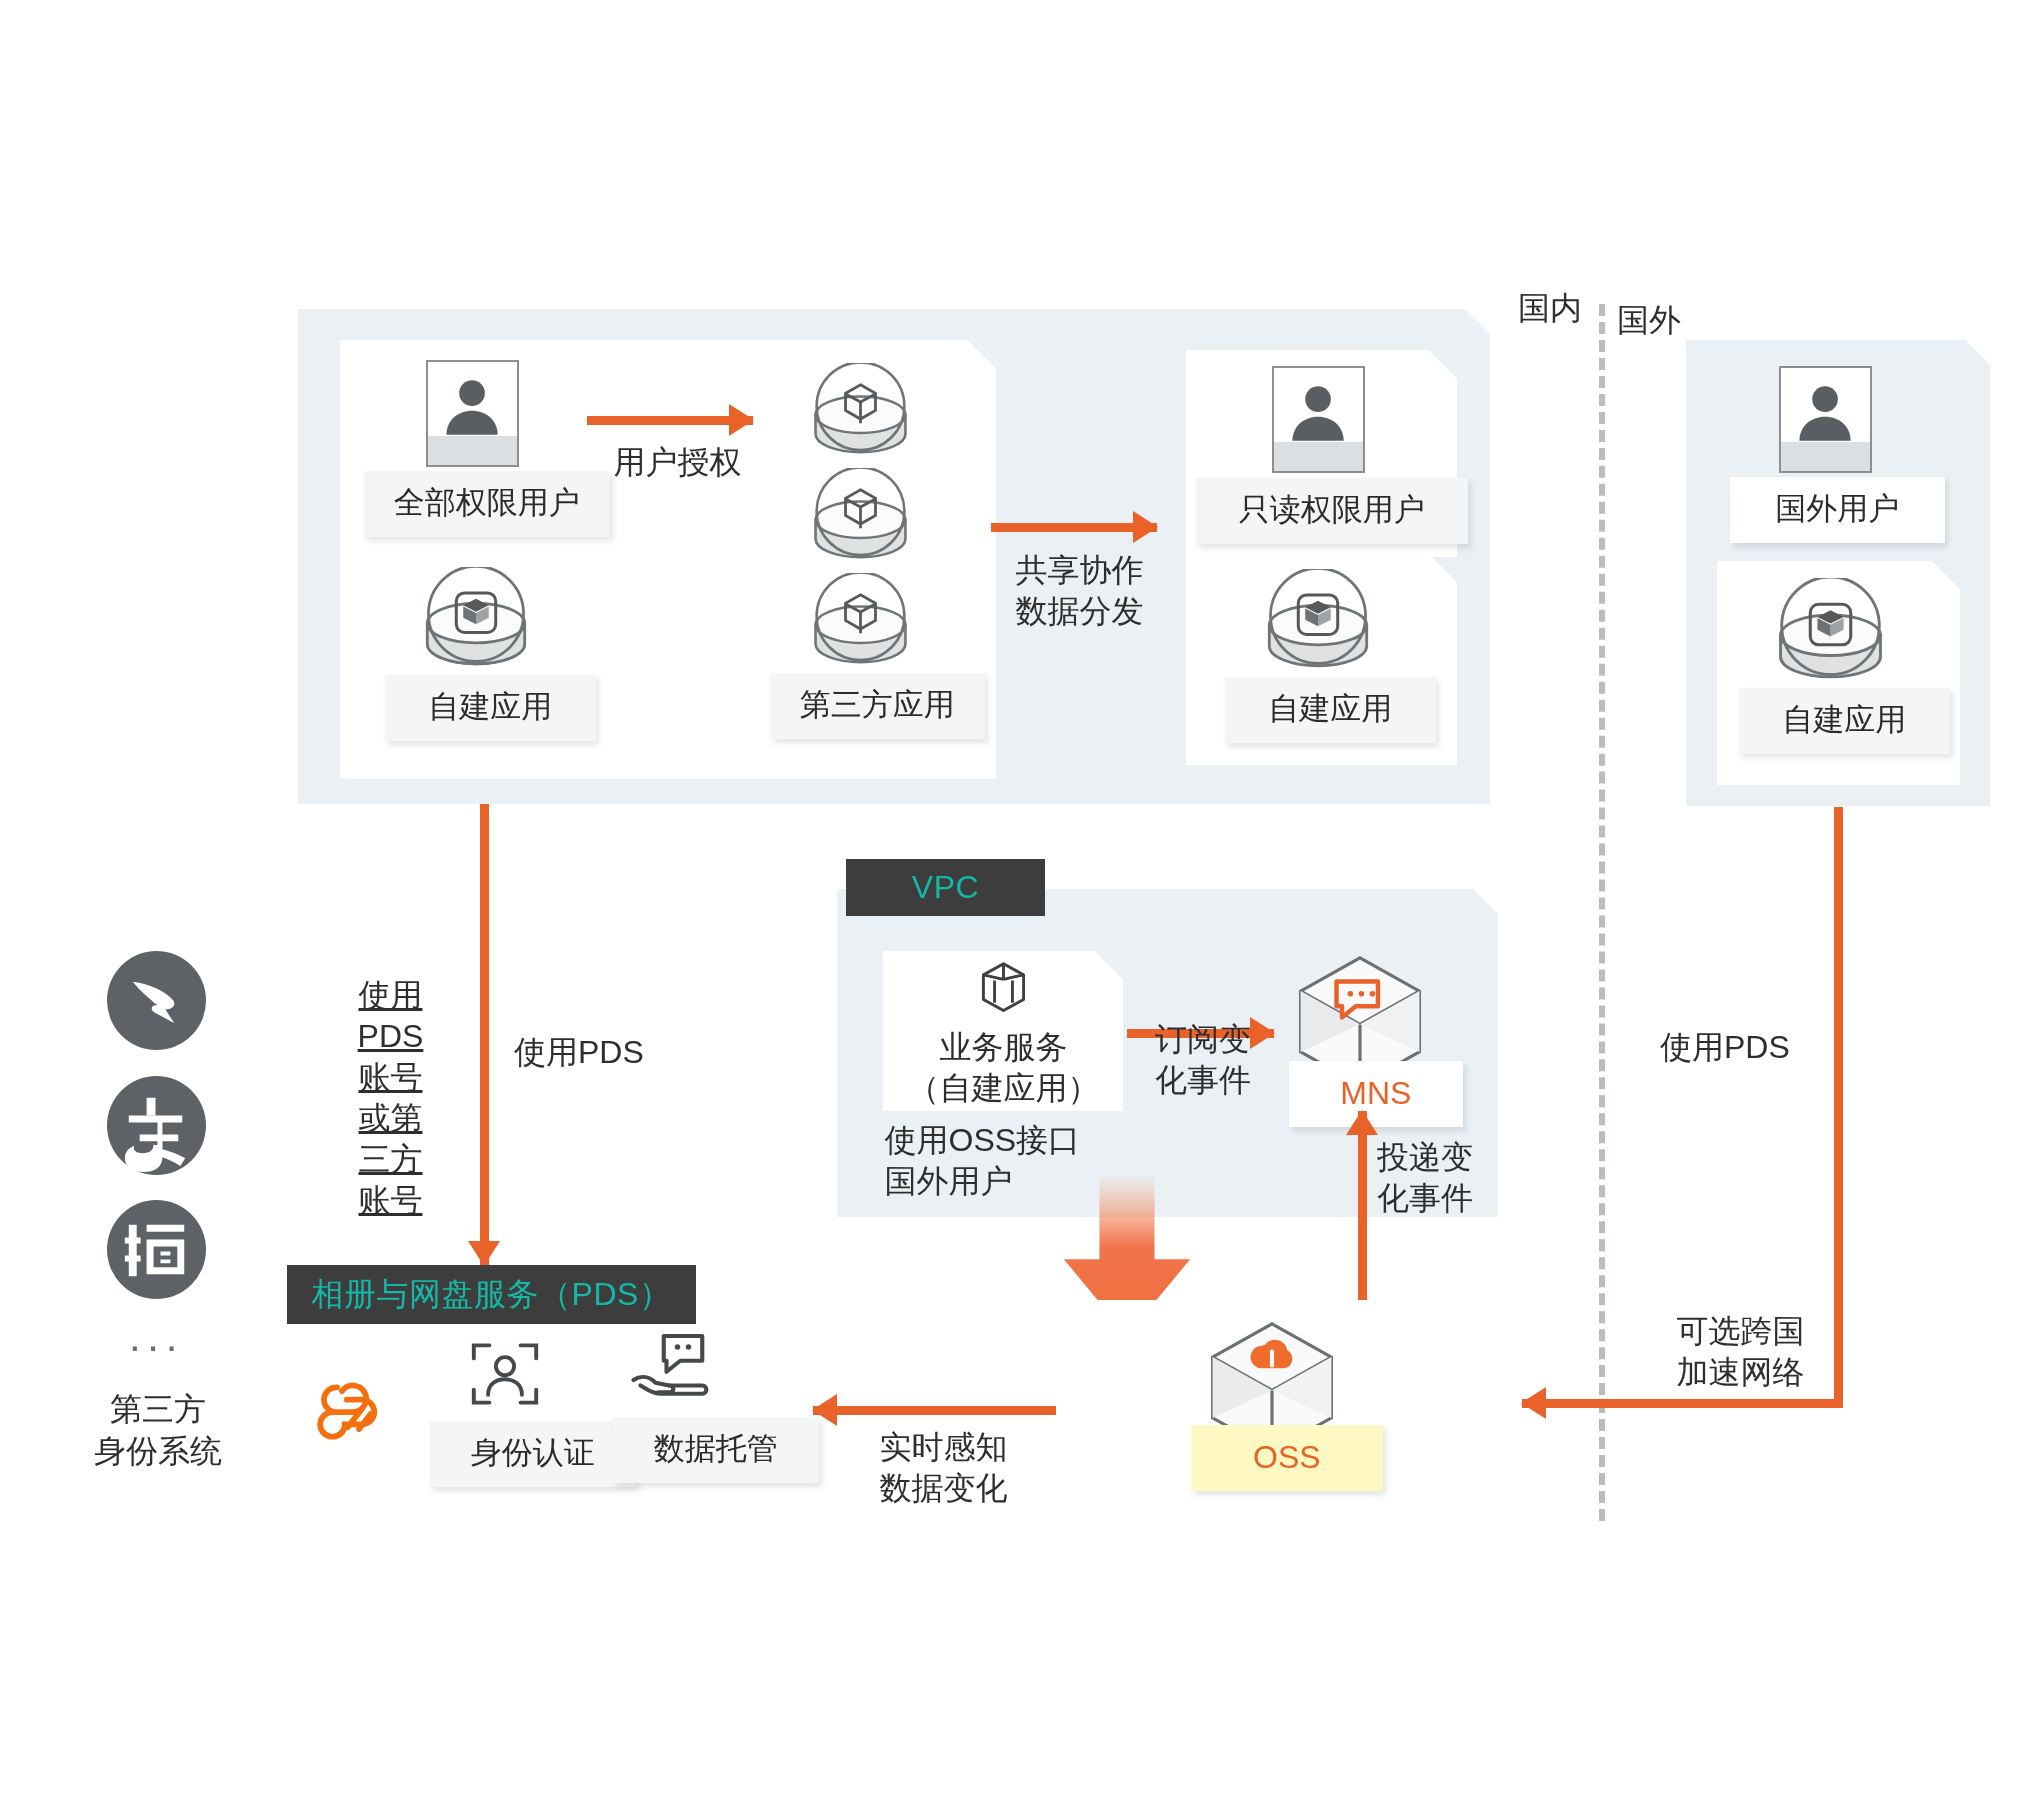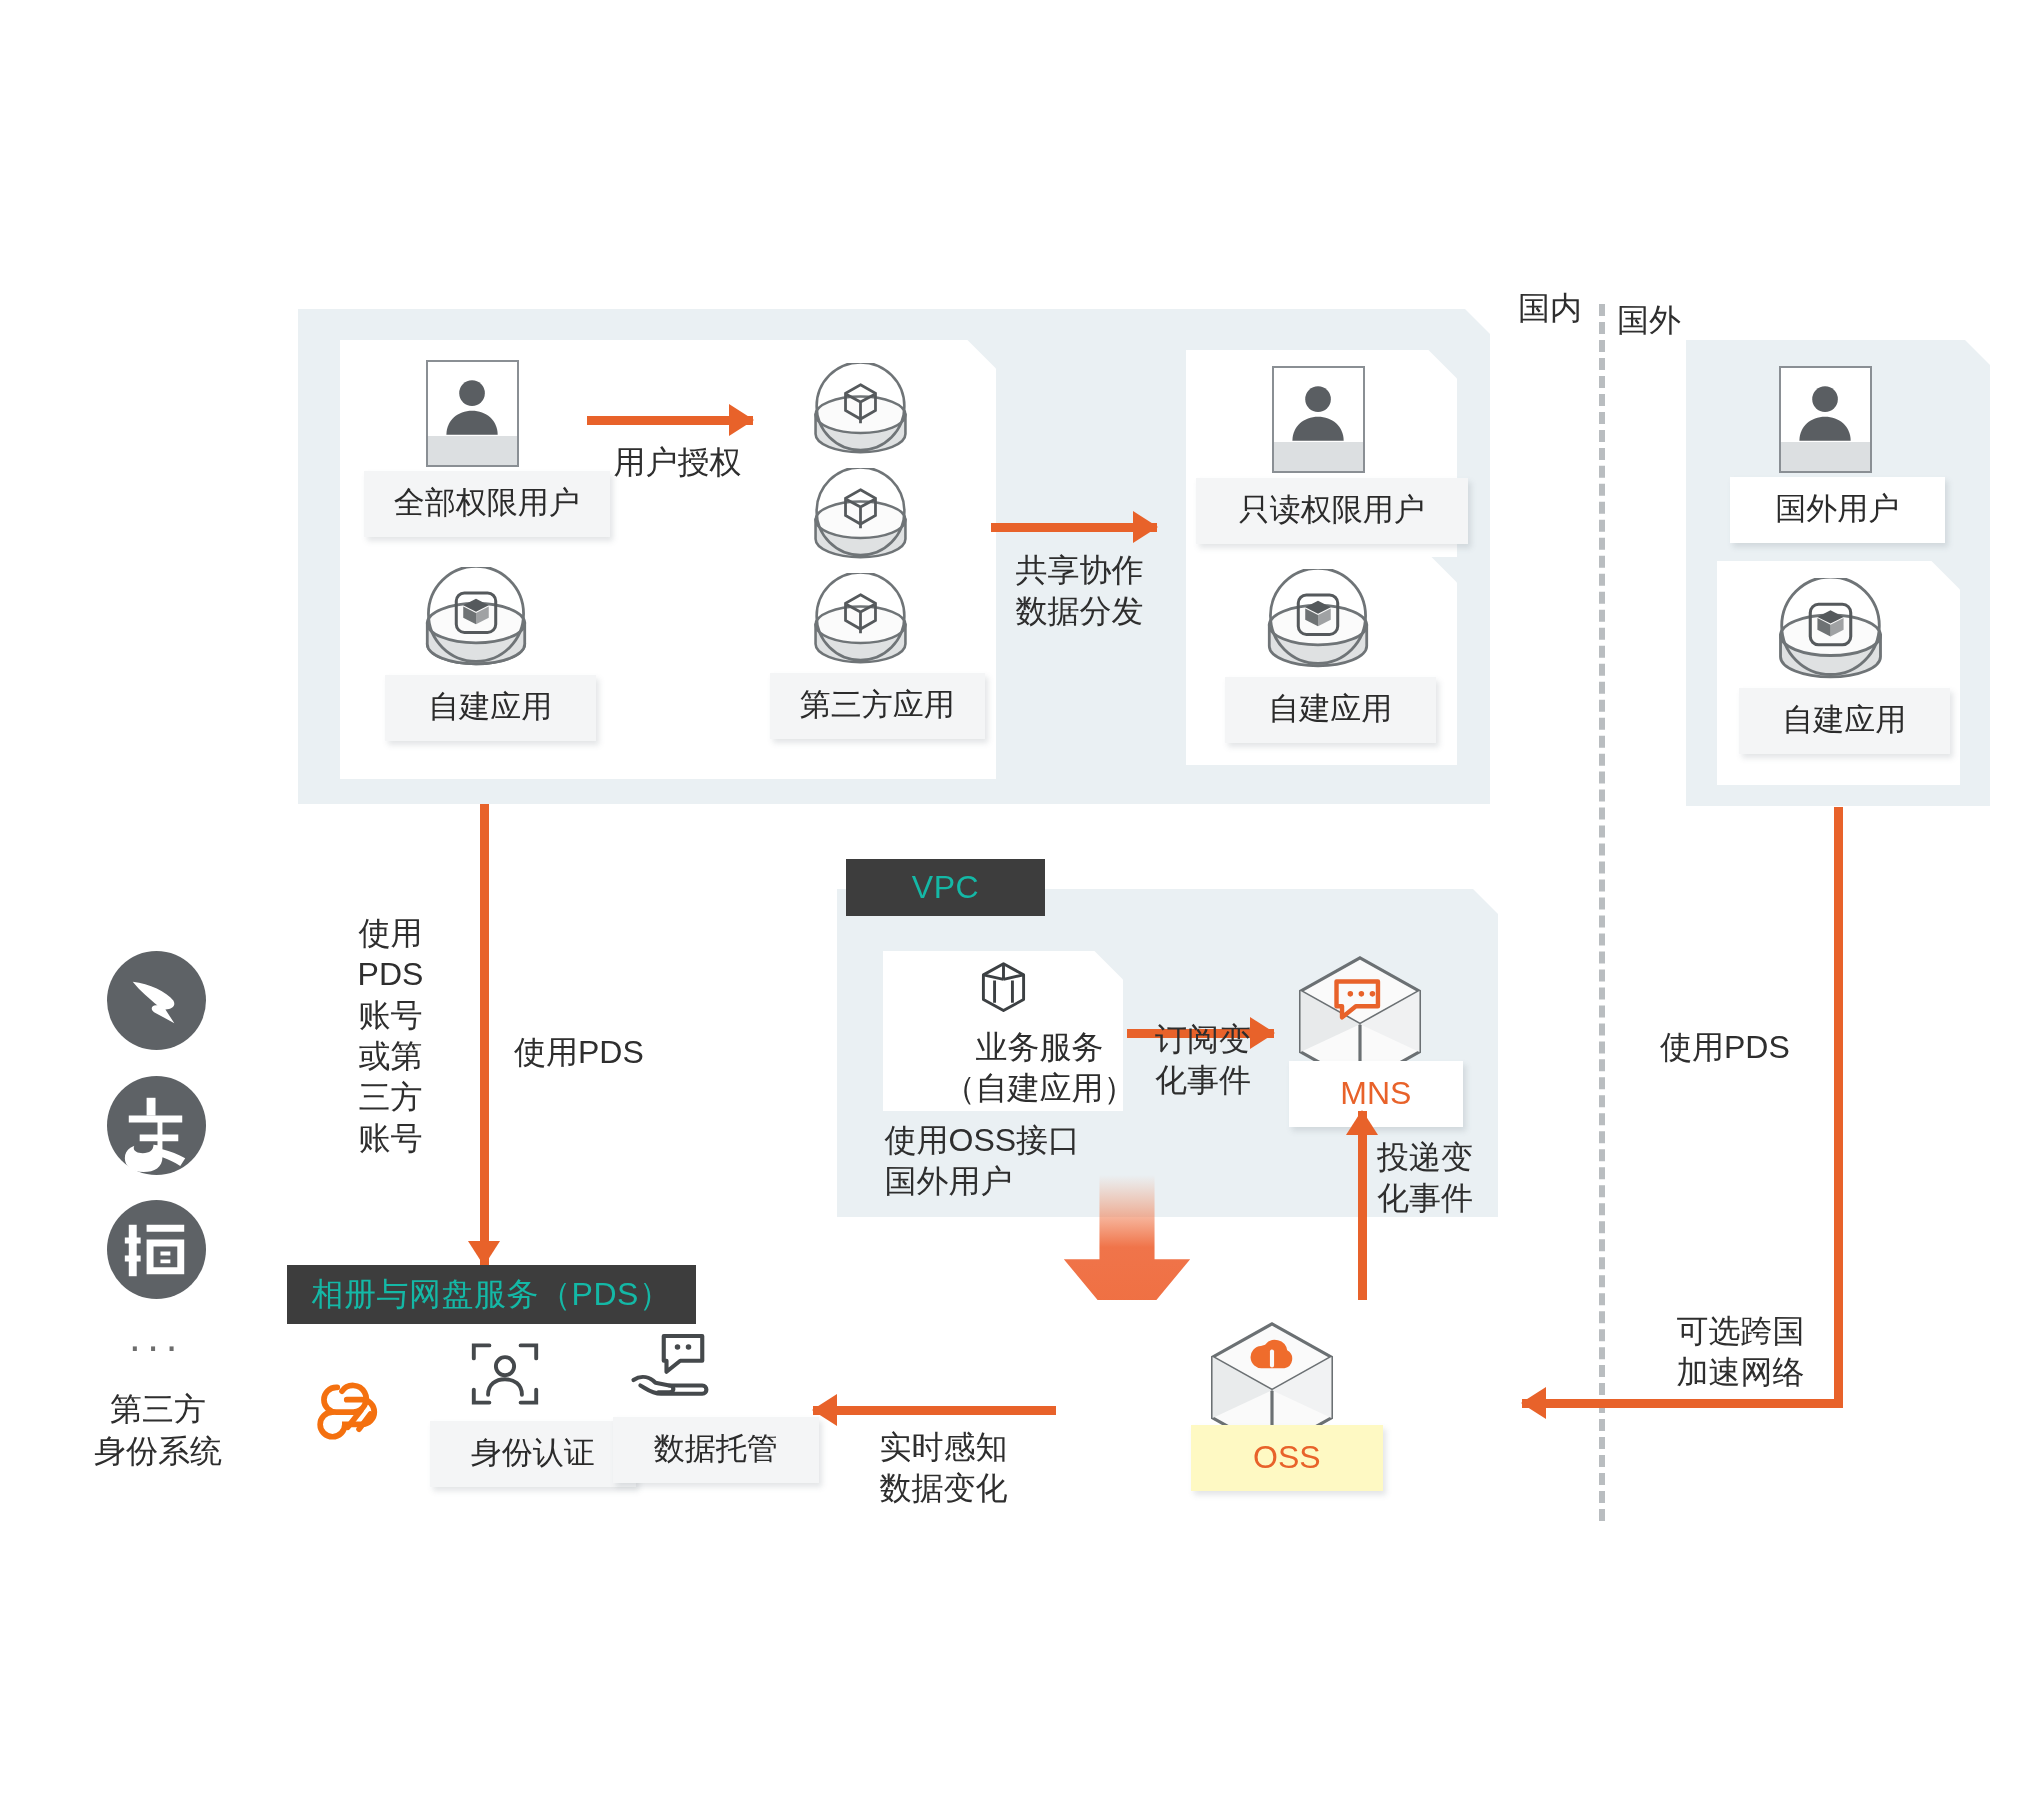--- a/index.html
+++ b/index.html
@@ -217,40 +217,40 @@
       <path d="M18 38h16v6H18zM18 56h16v6H18z"></path>
     <path d="M40 25h38v7H40z"></path>
       <path d="M40 40h38v35H40zm7 7v21h24V47z"></path>
     <path d="M54 52h10v4H54zM54 60h10v4H54z"></path>
   </g>
 </svg>
 <div class="dots" style="left:129px;top:1313px;">...</div>
 <div class="lbl c" style="left:71px;top:1389px;width:174px;line-height:1.3;">第三方
 身份系统</div>
 
-<div class="lbl c" style="left:338px;top:913px;width:105px;line-height:1.28;">使用
+<div class="lbl c" style="left:338px;top:975px;width:105px;line-height:1.28;text-decoration:underline;">使用
 PDS
 账号
 或第
 三方
 账号</div>
 <div class="arrowV" style="left:480px;top:804px;height:461px;"></div>
 <div class="lbl" style="left:514px;top:1032px;">使用PDS</div>
 
 <div class="region" style="left:837px;top:889px;width:661px;height:328px;"></div>
 <div class="tag" style="left:846px;top:859px;width:165px;height:57px;">VPC</div>
 
 <div class="card" style="left:883px;top:951px;width:240px;height:160px;"></div>
 <svg class="abs" style="left:970px;top:957px;width:67px;height:67px;" viewBox="0 0 60 60">
   <g fill="none" stroke="#3c4043" stroke-width="2.6" stroke-linejoin="round">
     <path d="M30 6l18 10v22L30 48 12 38V16z"></path>
     <path d="M30 6v14M30 20L12 16M30 20l18-4M22 21v20M38 21v20"></path>
   </g>
 </svg>
-<div class="lbl c" style="left:883px;top:1027px;width:241px;line-height:1.28;margin-left:36px;">业务服务
+<div class="lbl c" style="left:883px;top:1027px;width:241px;line-height:1.28;">业务服务
 （自建应用）</div>
 
 <div class="lbl c" style="left:875px;top:1120px;width:247px;line-height:1.28;text-align:left;padding-left:9.5px;">使用OSS接口
 国外用户</div>
 
 <div class="arrowH" style="left:1127px;top:1029px;width:147px;"></div>
 <div class="lbl c" style="left:1127px;top:1005px;width:152px;line-height:1.28;margin-top:14px;">订阅变
 化事件</div>
 
 <svg class="abs" style="left:1284px;top:951px;width:152px;height:141px;" viewBox="0 0 110 102">

